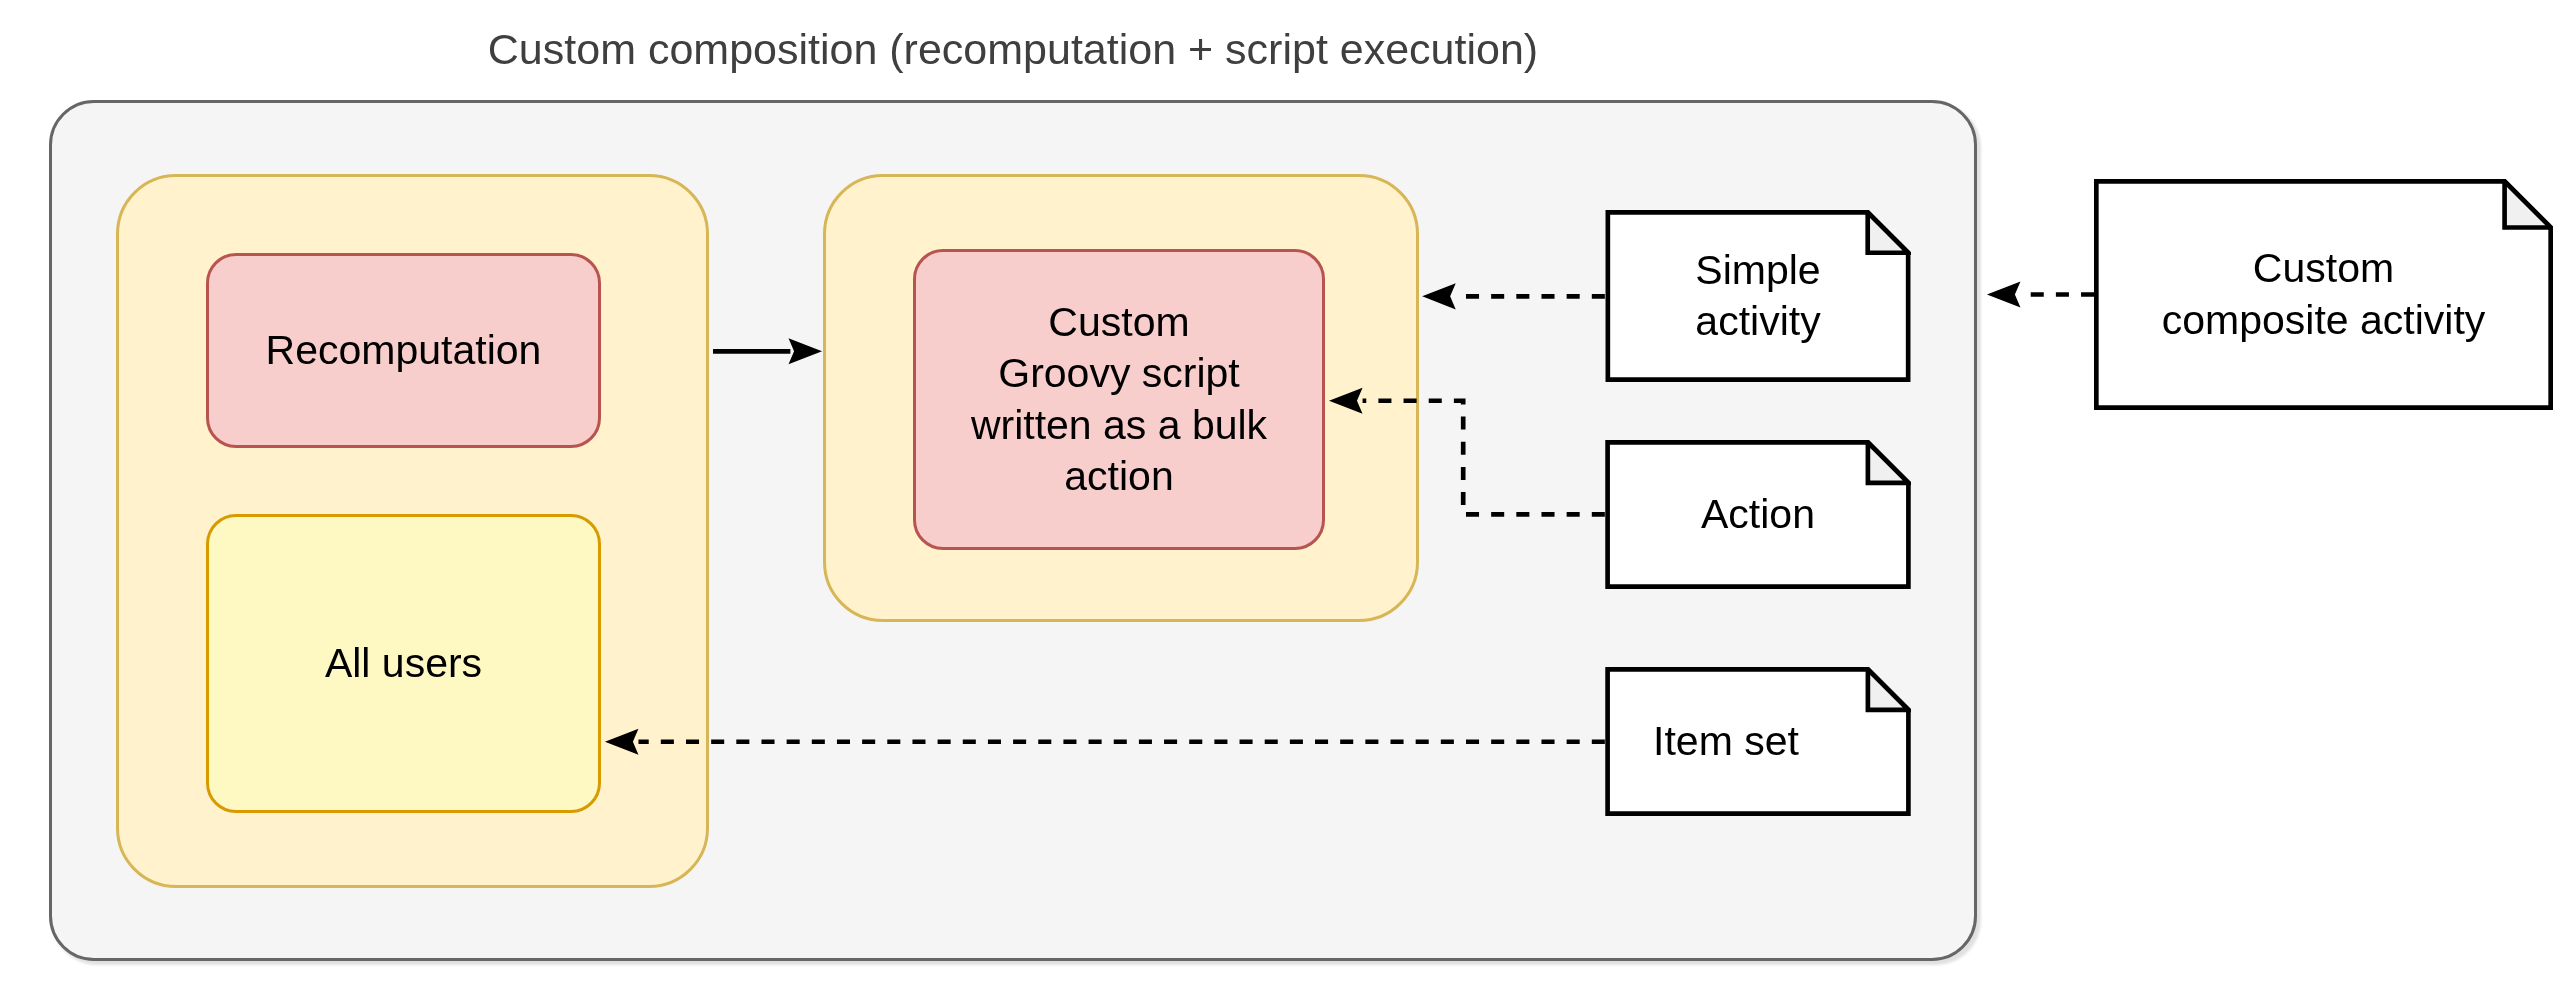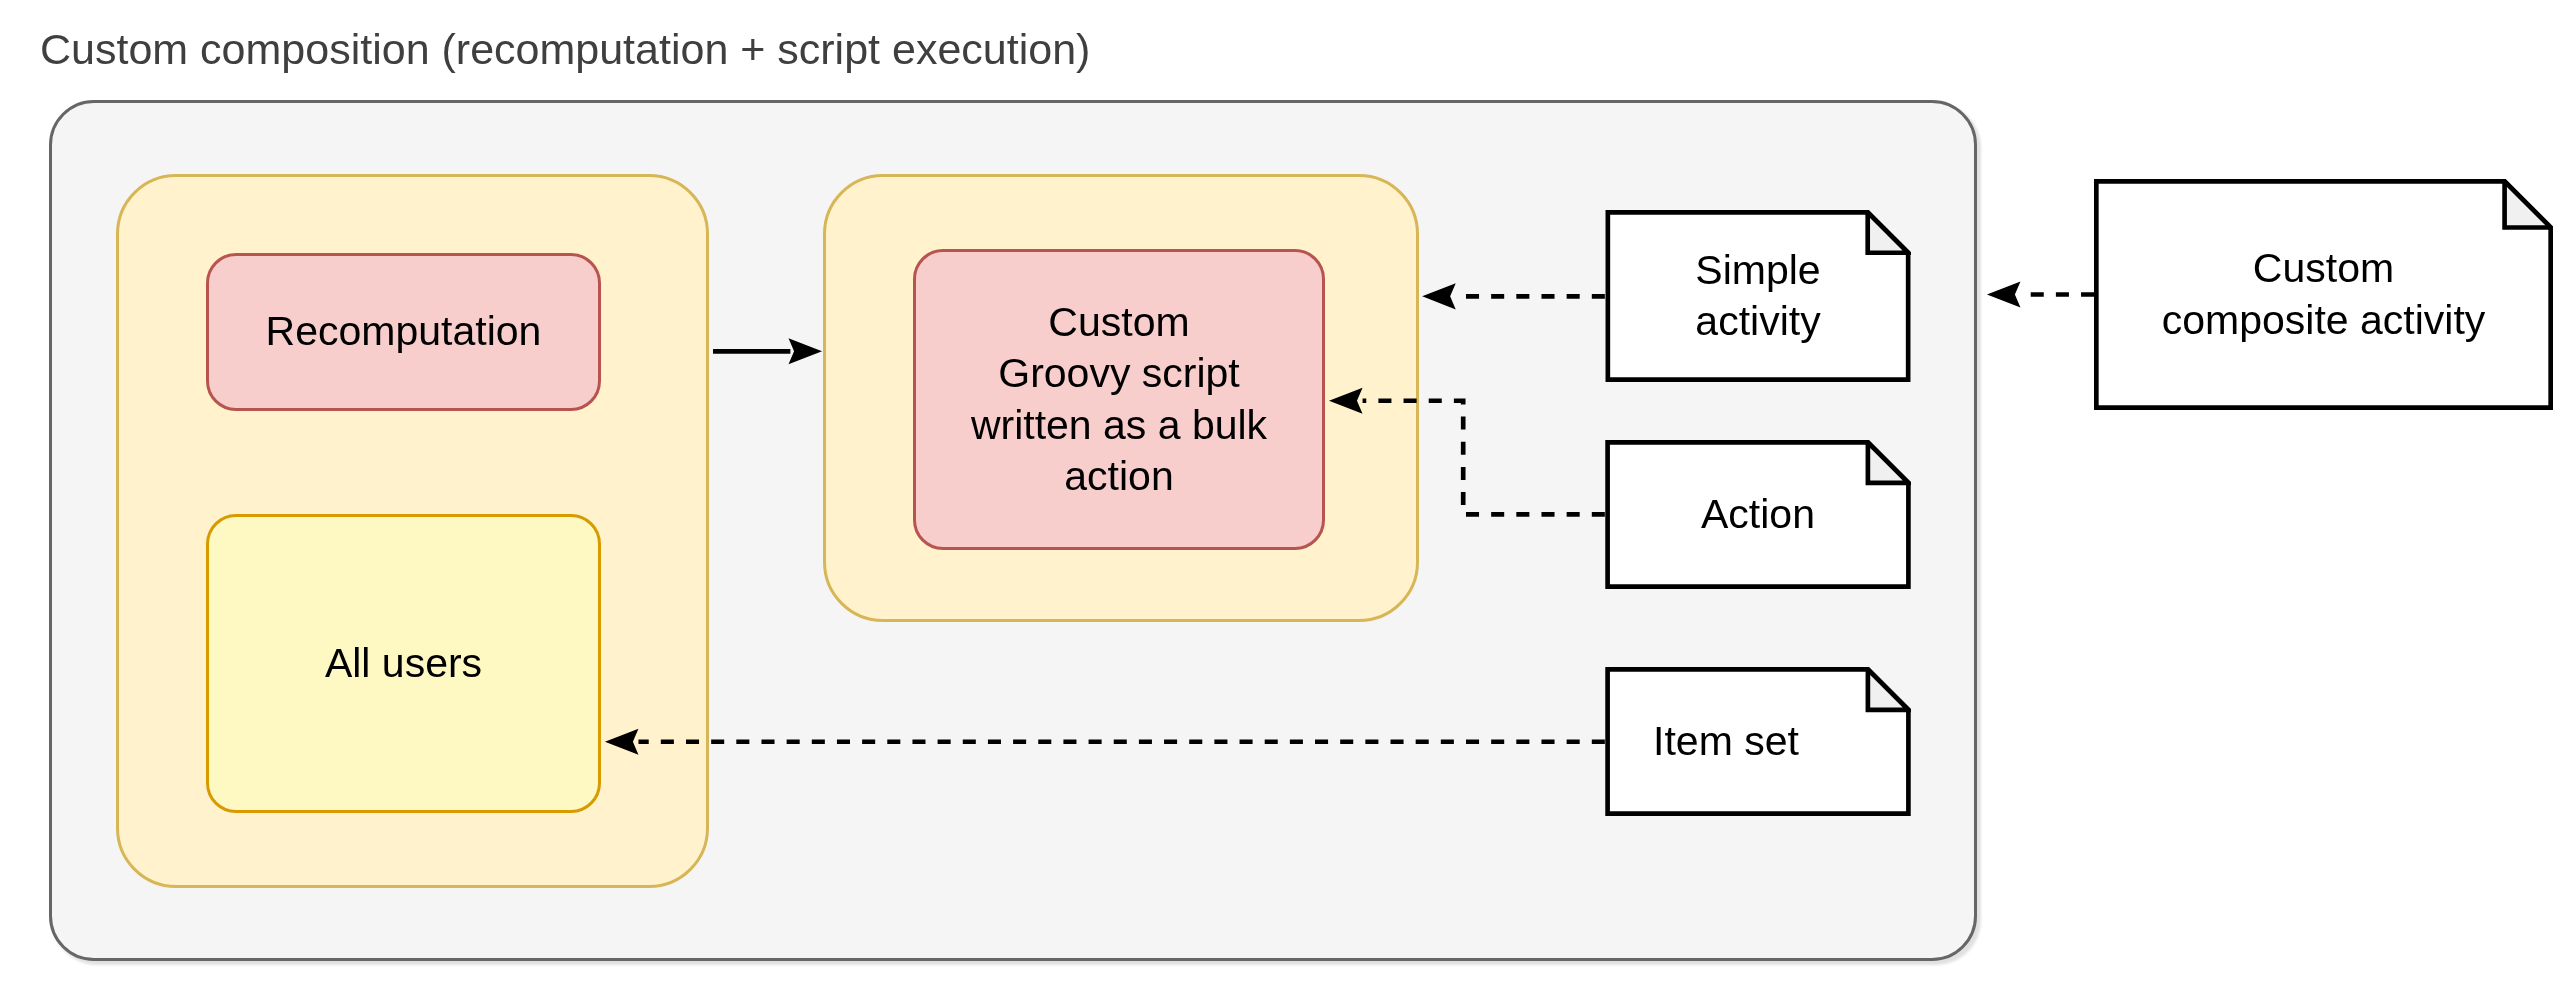--- a/index.html
+++ b/index.html
@@ -12,40 +12,40 @@
     overflow:hidden;
   }
   .abs{position:absolute;box-sizing:border-box;}
   .label{
     display:flex;align-items:center;justify-content:center;
     text-align:center;white-space:pre-line;
     font-size:41px;line-height:1.25;color:#000000;
   }
   
   #diagram-title{
-    left:40px;top:20.5px;width:1928px;height:56px;
-    font-size:43px;line-height:56px;
+    left:49px;top:20.5px;width:1928px;height:56px;
+    font-size:43px;line-height:56px;text-align:center;
     color:#3f3f3f;
   }
   
   #composition-container{
     left:49px;top:100px;width:1928px;height:861px;
     background:#f5f5f5;border:3.7px solid #666666;border-radius:45px;
     box-shadow:3.7px 3.7px 2.8px rgba(0,0,0,0.12);
     z-index:1;
   }
   .yellow-group{
     background:#fff2cc;border:3.7px solid #d6b656;border-radius:60px;
     z-index:2;
   }
   #recomputation-group{left:116px;top:174px;width:593px;height:714px;}
   #script-group{left:823px;top:174px;width:596px;height:448px;}
   .inner-node{border-radius:30px;z-index:3;}
   #recomputation-node{
-    left:206px;top:253px;width:395px;height:158px;
+    left:206px;top:253px;width:395px;height:195px;
     background:#f8cecc;border:3.7px solid #b85450;
   }
   #all-users-node{
     left:206px;top:514px;width:395px;height:299px;
     background:#fef9c3;border:3.7px solid #d79b00;
   }
   #groovy-script-node{
     left:913px;top:249px;width:412px;height:301px;
     background:#f8cecc;border:3.7px solid #b85450;
   }

